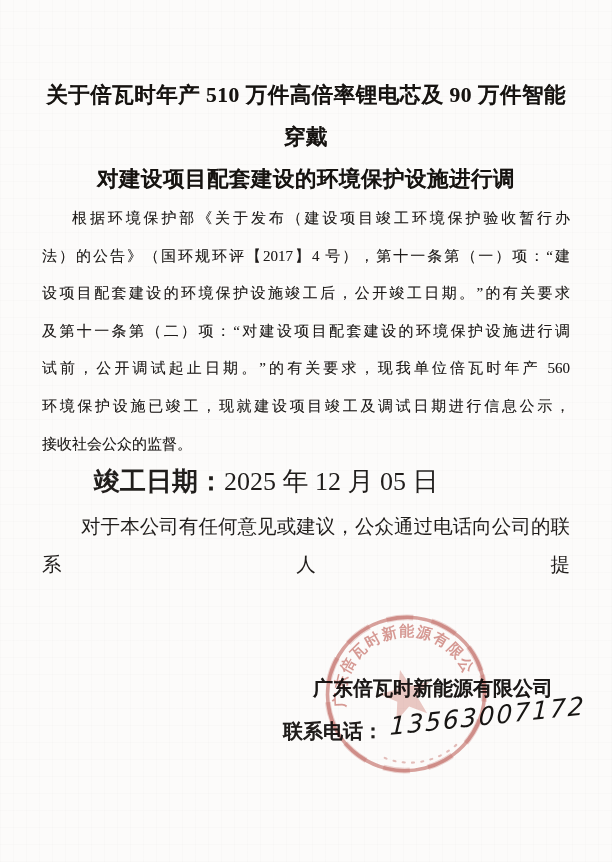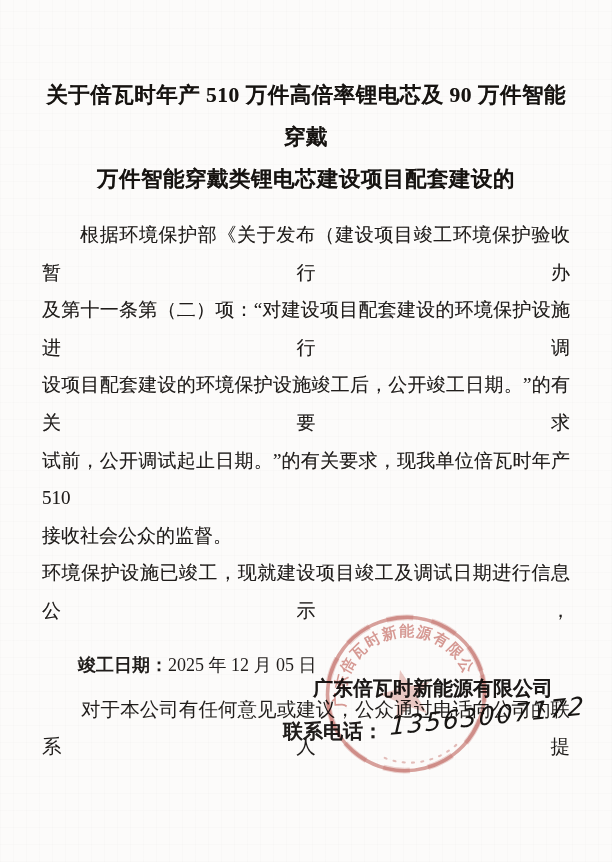--- a/index.html
+++ b/index.html
@@ -25,33 +25,33 @@
     margin-top:74px;
     font-size:21.5px;
     font-weight:700;
     line-height:42px;
     text-align:center;
     color:#161310;
     letter-spacing:0.5px;
     text-shadow:0 0 0.6px rgba(0,0,0,0.45);
   }
   .body-text{
-    margin-top:16px;
-    font-size:19px;
+    margin-top:0;
+    font-size:15px;
     line-height:37.6px;
     text-shadow:0 0 0.5px rgba(0,0,0,0.35);
   }
   .line{white-space:nowrap;}
   .line.fill{
     white-space:normal;
     text-align:justify;
     text-align-last:justify;
   }
   .line.first-indent{text-indent:2em;}
-  .dates{margin-top:16px;font-size:18px;line-height:38px;}
+  .dates{margin-top:0;font-size:26px;line-height:38px;}
   .date-line{text-indent:2em;}
   .date-label{font-weight:700;}
   .closing{margin-top:7px;font-size:19.5px;line-height:37.6px;}
   .company-line{
     position:absolute;left:313px;top:674px;
     font-size:20px;font-weight:700;line-height:28px;
     color:#1b1816;text-shadow:0 0 0.6px rgba(0,0,0,0.4);
     white-space:nowrap;z-index:2;
   }
   .phone-line{
@@ -82,30 +82,31 @@
 </head>
 <body>
 
 <div class="page">
   <div class="scan-noise"></div>
 
   <div class="content">
 
     <div class="title">
       <div class="title-line">关于倍瓦时年产 510 万件高倍率锂电芯及 90 万件智能穿戴</div>
-      <div class="title-line">万件智能穿戴类锂电芯建设项目配套建设的</div>
+      <div class="title-line">对建设项目配套建设的环境保护设施进行调</div>
     </div>
 
     <div class="body-text">
       <div class="line fill first-indent">根据环境保护部《关于发布（建设项目竣工环境保护验收暂行办</div>
+      <div class="line fill">法）的公告》（国环规环评【2017】4 号），第十一条第（一）项：“建</div>
+      <div class="line fill">设项目配套建设的环境保护设施竣工后，公开竣工日期。”的有关要求</div>
       <div class="line fill">及第十一条第（二）项：“对建设项目配套建设的环境保护设施进行调</div>
-      <div class="line fill">设项目配套建设的环境保护设施竣工后，公开竣工日期。”的有关要求</div>
-      <div class="line fill">试前，公开调试起止日期。”的有关要求，现我单位倍瓦时年产 510</div>
+      <div class="line fill">试前，公开调试起止日期。”的有关要求，现我单位倍瓦时年产 560</div>
+      <div class="line fill">环境保护设施已竣工，现就建设项目竣工及调试日期进行信息公示，</div>
       <div class="line">接收社会公众的监督。</div>
-      <div class="line fill">环境保护设施已竣工，现就建设项目竣工及调试日期进行信息公示，</div>
     </div>
 
     <div class="dates">
       <div class="date-line">
         <span class="date-label">竣工日期：</span><span class="date-value">2025 年 12 月 05 日</span>
       </div>
     </div>
 
     <div class="closing">
       <div class="line fill first-indent">对于本公司有任何意见或建议，公众通过电话向公司的联系人提</div>

